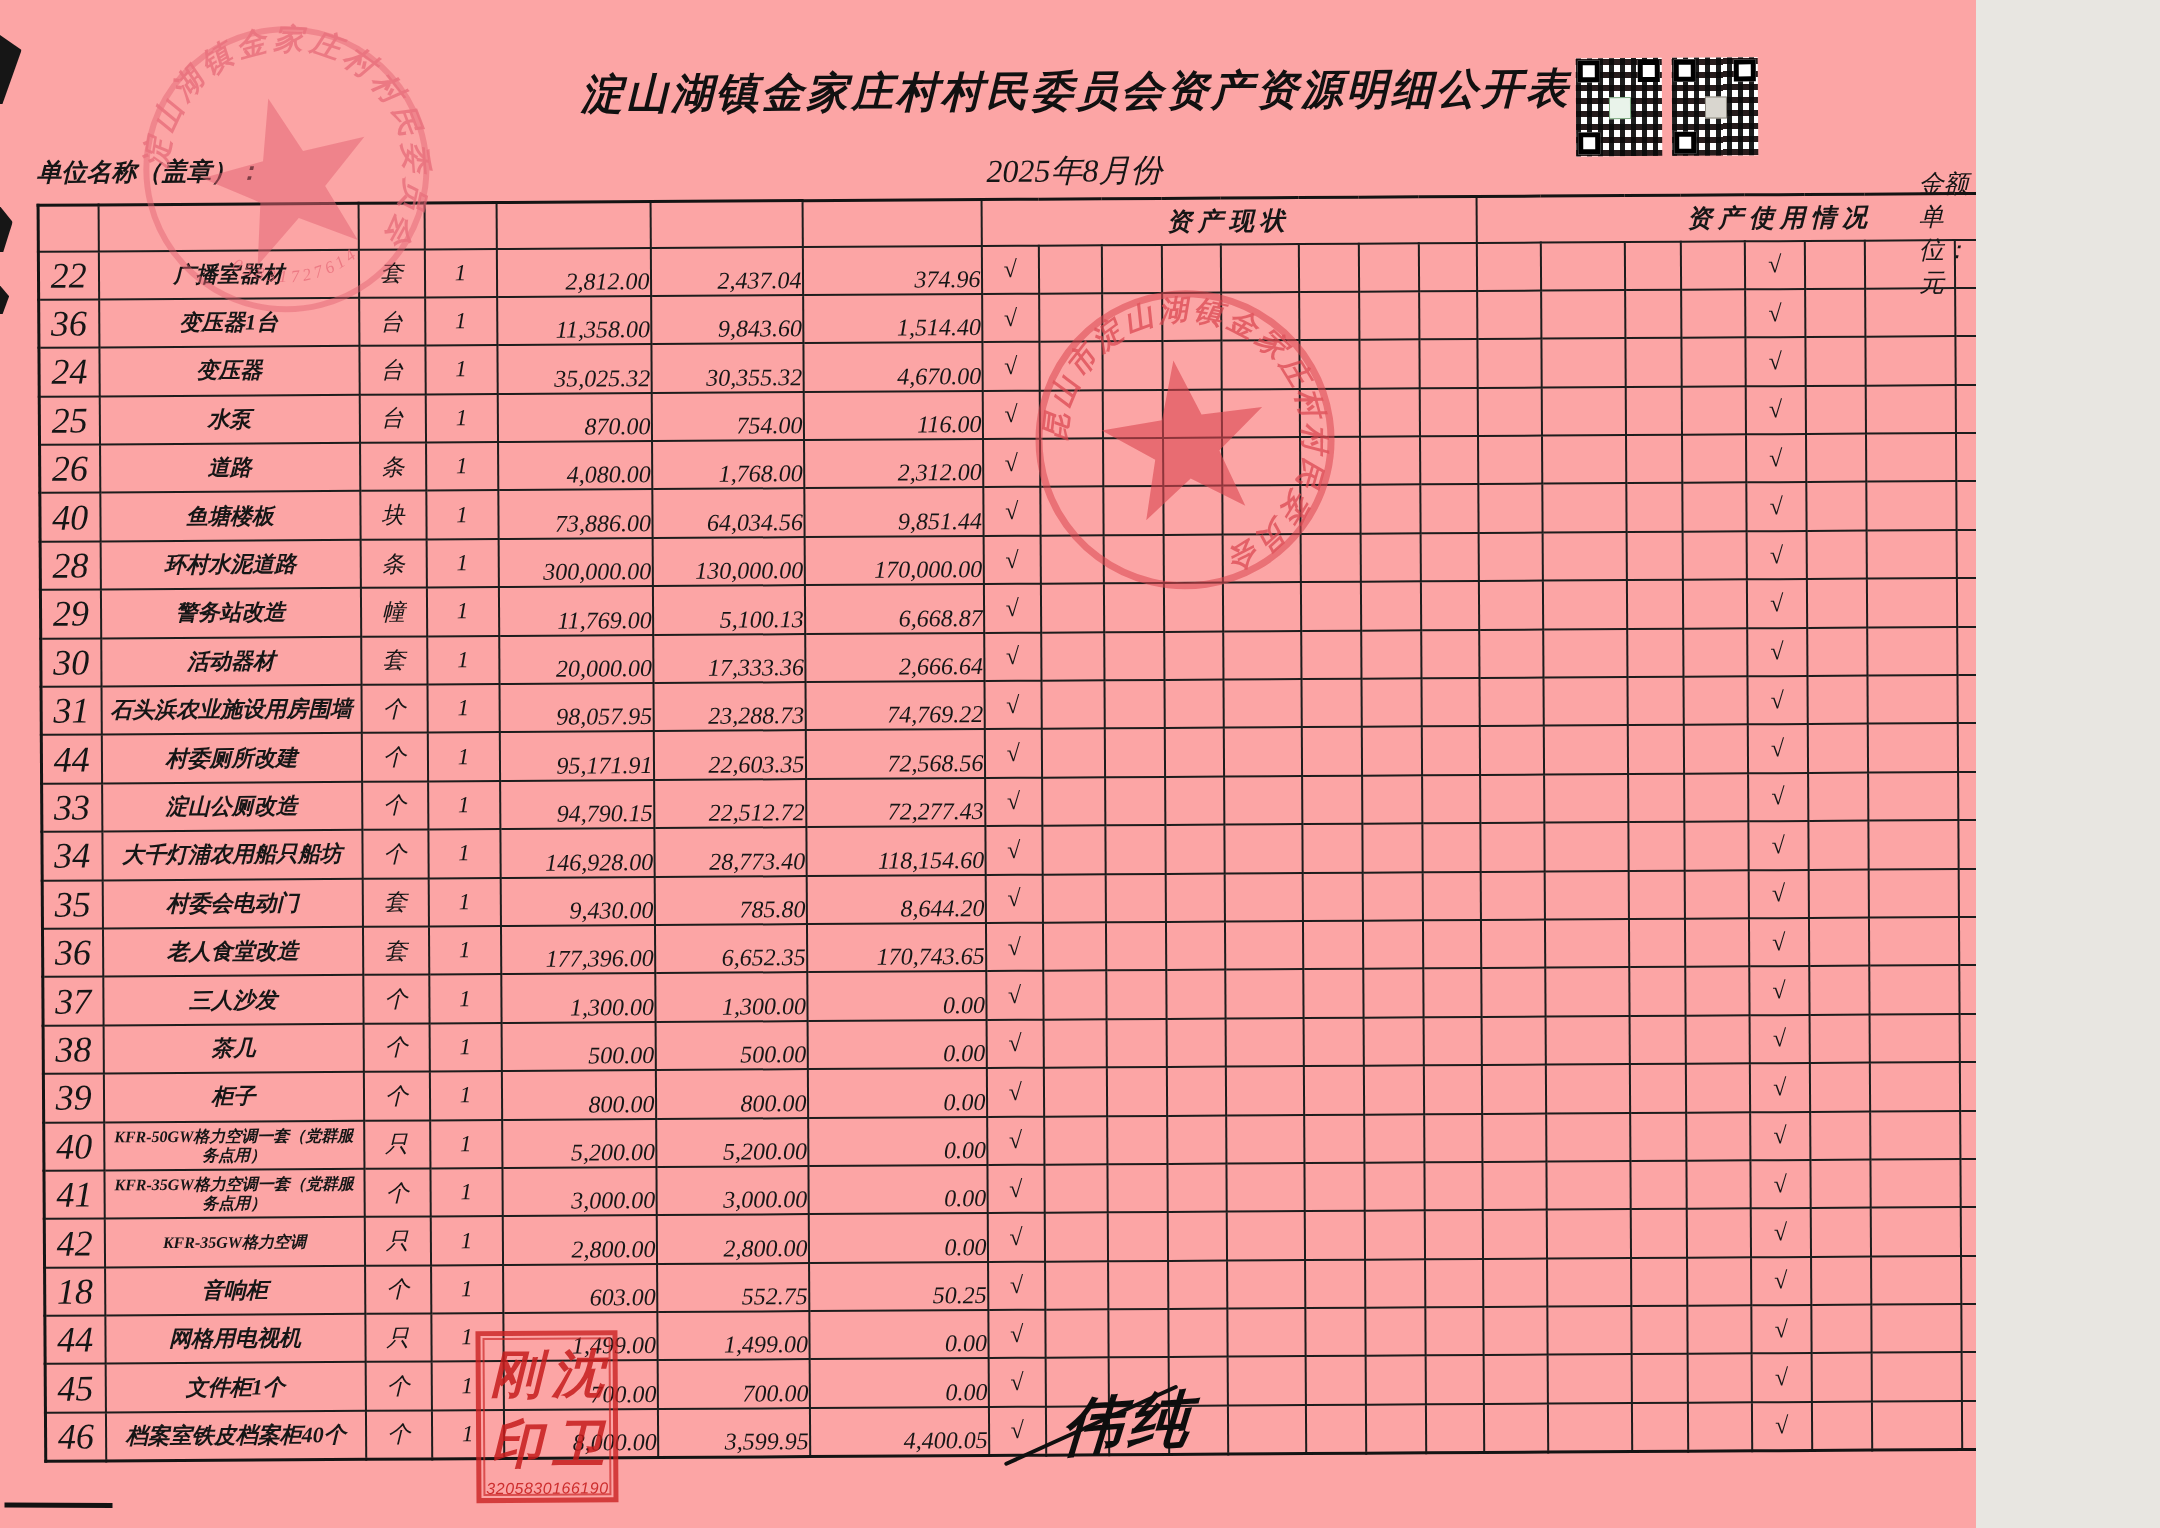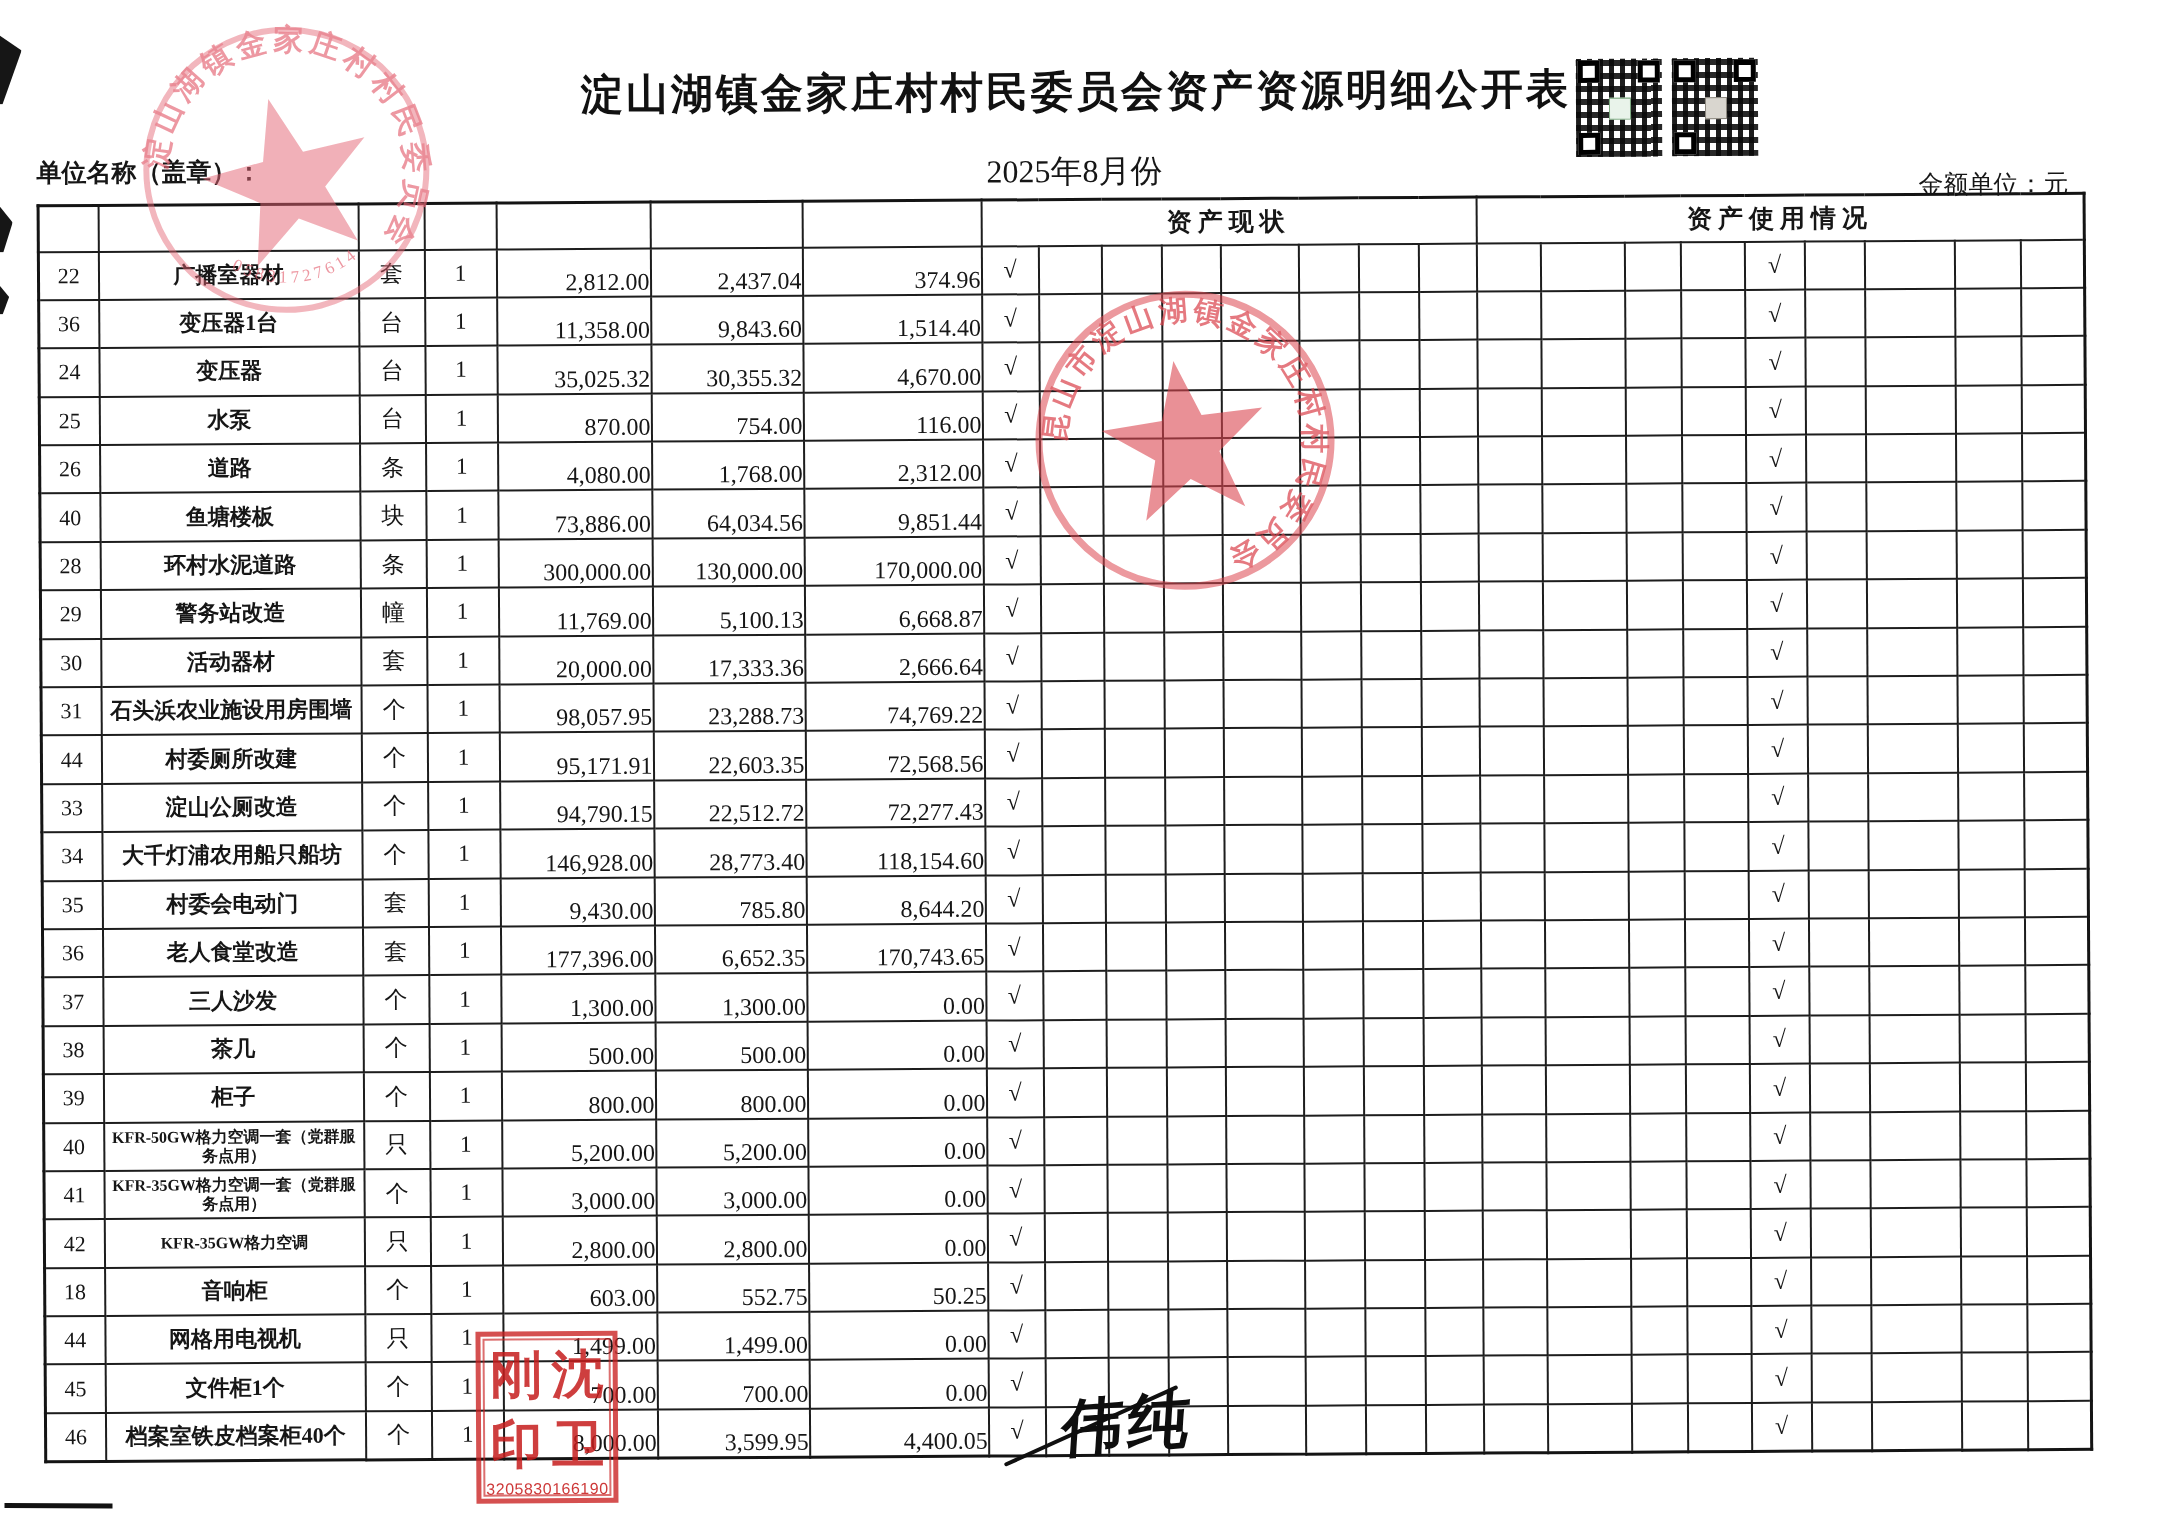--- a/index.html
+++ b/index.html
@@ -1,18 +1,18 @@
 <!DOCTYPE html>
 <html><head>
 <meta charset="utf-8">
 <style>
   html,body { margin:0; padding:0; background:#e8e6e1; }
   .page {
-    position:relative; width:2160px; height:1528px; background:#ffffff;
-    overflow:hidden; font-family:"Liberation Serif","DejaVu Serif",serif; color:#161616;
+    position:relative; width:1976px; height:1528px; background:#fca5a5;
+    overflow:hidden; font-family:"Liberation Serif","DejaVu Serif",serif; color:#161616;font-style:italic;
   }
   .skew { position:absolute; inset:0; transform:rotate(-0.35deg); transform-origin:50% 50%; }
 
   
   .title { position:absolute; top:64px; left:0; width:2160px; text-align:center;
     font-family:"Liberation Sans","DejaVu Sans",sans-serif; font-weight:bold;
     font-size:42px; letter-spacing:3px; color:#111; }
   .unit-label { position:absolute; left:40px; top:150px; font-size:25px; font-weight:600; }
   .period { position:absolute; left:990px; top:150px; font-size:32px; }
   .amount-unit { position:absolute; left:1922px; top:173px; font-size:25px; }
@@ -28,21 +28,21 @@
   .qr .logo { position:absolute; left:33px; top:39px; width:20px; height:20px; background:#e9f3ea; border:1px solid #7aa87e; }
   .qr.q2 .logo { background:#d9d6cf; border-color:#8b877e; }
 
   
   .asset-table { position:absolute; left:40px; top:198px; width:2046px;
     border-collapse:collapse; table-layout:fixed; border:3px solid #141414; }
   .asset-table td { border:2px solid #1d1d1d; padding:0; overflow:hidden; }
   .asset-table thead tr { height:46px; }
   .h-group { text-align:center; font-weight:bold; font-size:25px; letter-spacing:6px; }
   .asset-table tbody tr { height:48.4px; }
-  .c-no   { text-align:center; font-size:22px;margin-left:24px; }
+  .c-no   { text-align:center; font-size:36px;margin-left:24px; }
   .c-name { text-align:center; font-size:22px; font-weight:600; }
   .c-name.small { font-size:16px; line-height:1.2; padding:0 4px; font-weight:700; }
   .c-unit,.c-qty { text-align:center; font-size:23px; }
   .c-num  { text-align:right; vertical-align:bottom; font-size:24px; padding:0 10px 4px 0; }
   .c-chk  { text-align:center; font-size:24px; font-weight:bold; }
 
   
   .stamp-svg { position:absolute; pointer-events:none; }
   .stamp-a { left:133px; top:8px; transform:rotate(-14deg); opacity:.78; }
   .stamp-b { left:1030px; top:284px; transform:rotate(-8deg); opacity:.85; }

